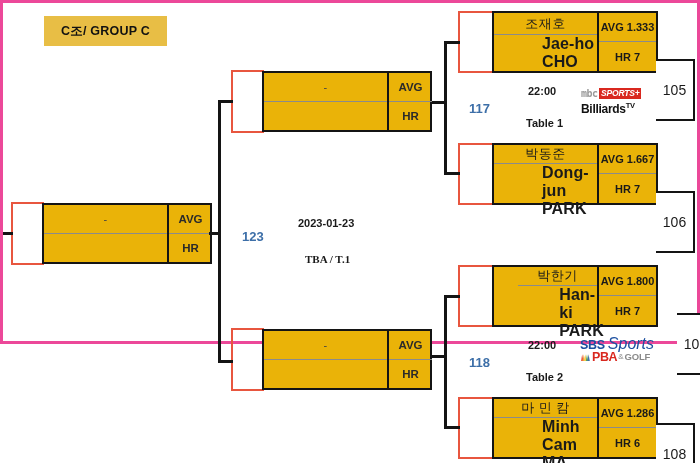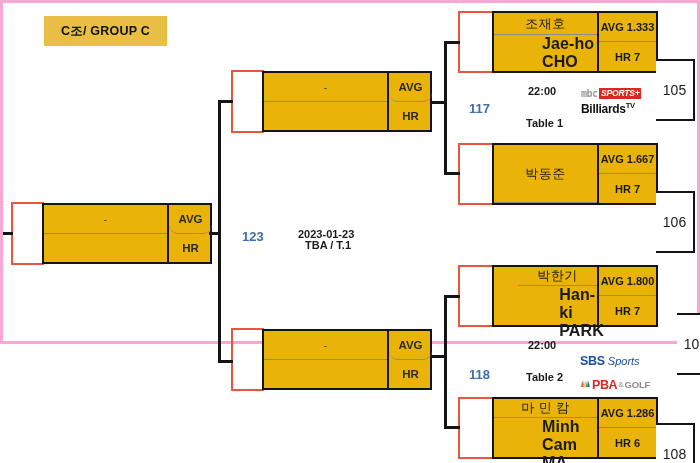--- a/index.html
+++ b/index.html
@@ -6,21 +6,21 @@
   body{
     width:700px;height:463px;
     background:#ffffff;
     font-family:"Liberation Sans","DejaVu Sans",sans-serif;
     overflow:hidden;
   }
   #page{
     position:relative;
     width:700px;height:344px;
     box-sizing:border-box;
-    border:3px solid #f9a8d4;
+    border:3px solid #ec4899;
     background:#fff;
   }
 
   
   #title-banner{
     position:absolute;left:41px;top:13px;
     width:123px;height:30px;
     background:#E8BE45;
     display:flex;align-items:center;justify-content:center;
     font-size:12.5px;font-weight:bold;color:#111;
@@ -57,21 +57,21 @@
   .cellrow{
     flex:1 1 50%;
     display:flex;align-items:center;justify-content:center;
     font-size:11.5px;color:#1a1a1a;
     box-sizing:border-box;
   }
   .cellrow.top{border-bottom:1.5px solid #8b8b8b;}
   .name-ko{font-size:13px;letter-spacing:.5px;}
   .name-en{font-size:16px;font-weight:bold;letter-spacing:.1px;margin-left:48px;}
   .stat{font-size:11px;font-weight:bold;}
-  .stat-lbl{font-size:11.5px;font-weight:bold;color:#2a2a2a;border-radius:9px;}
+  .stat-lbl{font-size:11.5px;font-weight:bold;color:#2a2a2a;}
   .rankbox{
     position:absolute;
     border:2.5px solid #141414;
     border-left:none;
     box-sizing:border-box;
     display:flex;align-items:center;justify-content:center;
     font-size:14px;color:#1a1a1a;background:#fff;margin-top:48px;
   }
   .dash{font-size:11px;color:#444;}
 
@@ -105,22 +105,22 @@
     padding:0 2px 0 2px;margin-left:1.5px;line-height:11px;
     letter-spacing:-0.2px;
   }
   .btv{
     font-size:12px;font-weight:bold;color:#111;
     line-height:12px;margin-top:1px;letter-spacing:-0.3px;
   }
   .btv sup{font-size:7.5px;}
   .sbs-row{display:flex;align-items:baseline;height:12px;}
   .sbs{font-size:12.5px;font-weight:bold;color:#1B4FA0;letter-spacing:-0.3px;line-height:12px;}
-  .sbs-sports{font-size:11px;font-style:italic;color:#1B4FA0;margin-left:3px;line-height:12px;}
-  .pba-row{display:flex;height:12px;margin-top:12px;}
+  .sbs-sports{font-size:16px;font-style:italic;color:#1B4FA0;margin-left:3px;line-height:12px;}
+  .pba-row{display:flex;align-items:center;height:12px;margin-top:1px;}
   .peacock{width:11px;height:9px;margin-right:1px;}
   .pba{font-size:12.5px;font-weight:bold;color:#D9281F;letter-spacing:-0.4px;line-height:12px;}
   .amp{font-size:8px;color:#8a8a8a;margin:0 1px;line-height:12px;}
   .golf{font-size:9.5px;font-weight:bold;color:#8a8a8a;letter-spacing:-0.2px;line-height:12px;}
 </style>
 </head>
 <body>
 
 <div id="page">
 
@@ -171,22 +171,22 @@
       </div>
     </div>
   </div>
 
   <div class="vline" style="left:215px;top:97px;height:262px;"></div>
   <div class="hline" style="left:215px;top:97px;width:15px;"></div>
   <div class="hline" style="left:215px;top:357px;width:15px;"></div>
   <div class="hline" style="left:206px;top:229px;width:12px;"></div>
 
   <div class="matchnum" style="left:239px;top:226px;">123</div>
-  <div class="meta-date" style="left:295px;top:225px;">2023-01-23</div>
-  <div class="meta-tba" style="left:302px;top:236px;">TBA / T.1</div>
+  <div class="meta-date" style="left:295px;top:214px;">2023-01-23</div>
+  <div class="meta-tba" style="left:302px;top:250px;font-family:Liberation Serif, serif;">TBA / T.1</div>
 
   <div class="matchbox">
     <div class="redbr" style="left:455px;top:8px;width:36px;height:62px;"></div>
     <div class="cells" style="left:489px;top:8px;width:166px;height:62px;">
       <div class="col-name" style="width:105px;">
         <div class="cellrow top name-ko">조재호</div>
         <div class="cellrow name-en">Jae-ho CHO</div>
       </div>
       <div class="col-stat" style="width:57px;">
         <div class="cellrow top stat">AVG 1.333</div>
@@ -194,20 +194,21 @@
       </div>
     </div>
     <div class="rankbox" style="left:653px;top:8px;width:39px;height:62px;">105</div>
   </div>
 
   <div class="matchbox">
     <div class="redbr" style="left:455px;top:140px;width:36px;height:62px;"></div>
     <div class="cells" style="left:489px;top:140px;width:166px;height:62px;">
       <div class="col-name" style="width:105px;">
         <div class="cellrow top name-ko">박동준</div>
+        <div class="cellrow name-en">Dong-jun PARK</div>
       </div>
       <div class="col-stat" style="width:57px;">
         <div class="cellrow top stat">AVG 1.667</div>
         <div class="cellrow stat">HR 7</div>
       </div>
     </div>
     <div class="rankbox" style="left:653px;top:140px;width:39px;height:62px;">106</div>
   </div>
 
   <div class="vline" style="left:441px;top:38px;height:134px;"></div>
@@ -257,25 +258,25 @@
       </div>
     </div>
     <div class="rankbox" style="left:653px;top:372px;width:39px;height:62px;">108</div>
   </div>
 
   <div class="vline" style="left:441px;top:292px;height:134px;"></div>
   <div class="hline" style="left:441px;top:292px;width:16px;"></div>
   <div class="hline" style="left:441px;top:423px;width:16px;"></div>
   <div class="hline" style="left:429px;top:352px;width:14px;"></div>
 
-  <div class="matchnum" style="left:466px;top:364px;">118</div>
+  <div class="matchnum" style="left:466px;top:352px;">118</div>
   <div class="meta-time" style="left:525px;top:336px;">22:00</div>
   <div class="meta-table" style="left:523px;top:368px;">Table 2</div>
 
-  <div class="logo" style="left:577px;top:352px;">
+  <div class="logo" style="left:577px;top:335px;">
     <div class="sbs-row">
       <span class="sbs">SBS</span>
       <span class="sbs-sports">Sports</span>
     </div>
     <div class="pba-row">
       <svg class="peacock" viewBox="0 0 11 9">
         <path d="M1 8 L2.2 1.2 L3.4 8 Z" fill="#E8563F"></path>
         <path d="M2.6 8 L3.8 1.2 L5.0 8 Z" fill="#F2A13B"></path>
         <path d="M4.2 8 L5.4 1.2 L6.6 8 Z" fill="#F2D24B"></path>
         <path d="M5.8 8 L7.0 1.2 L8.2 8 Z" fill="#5BA05B"></path>

